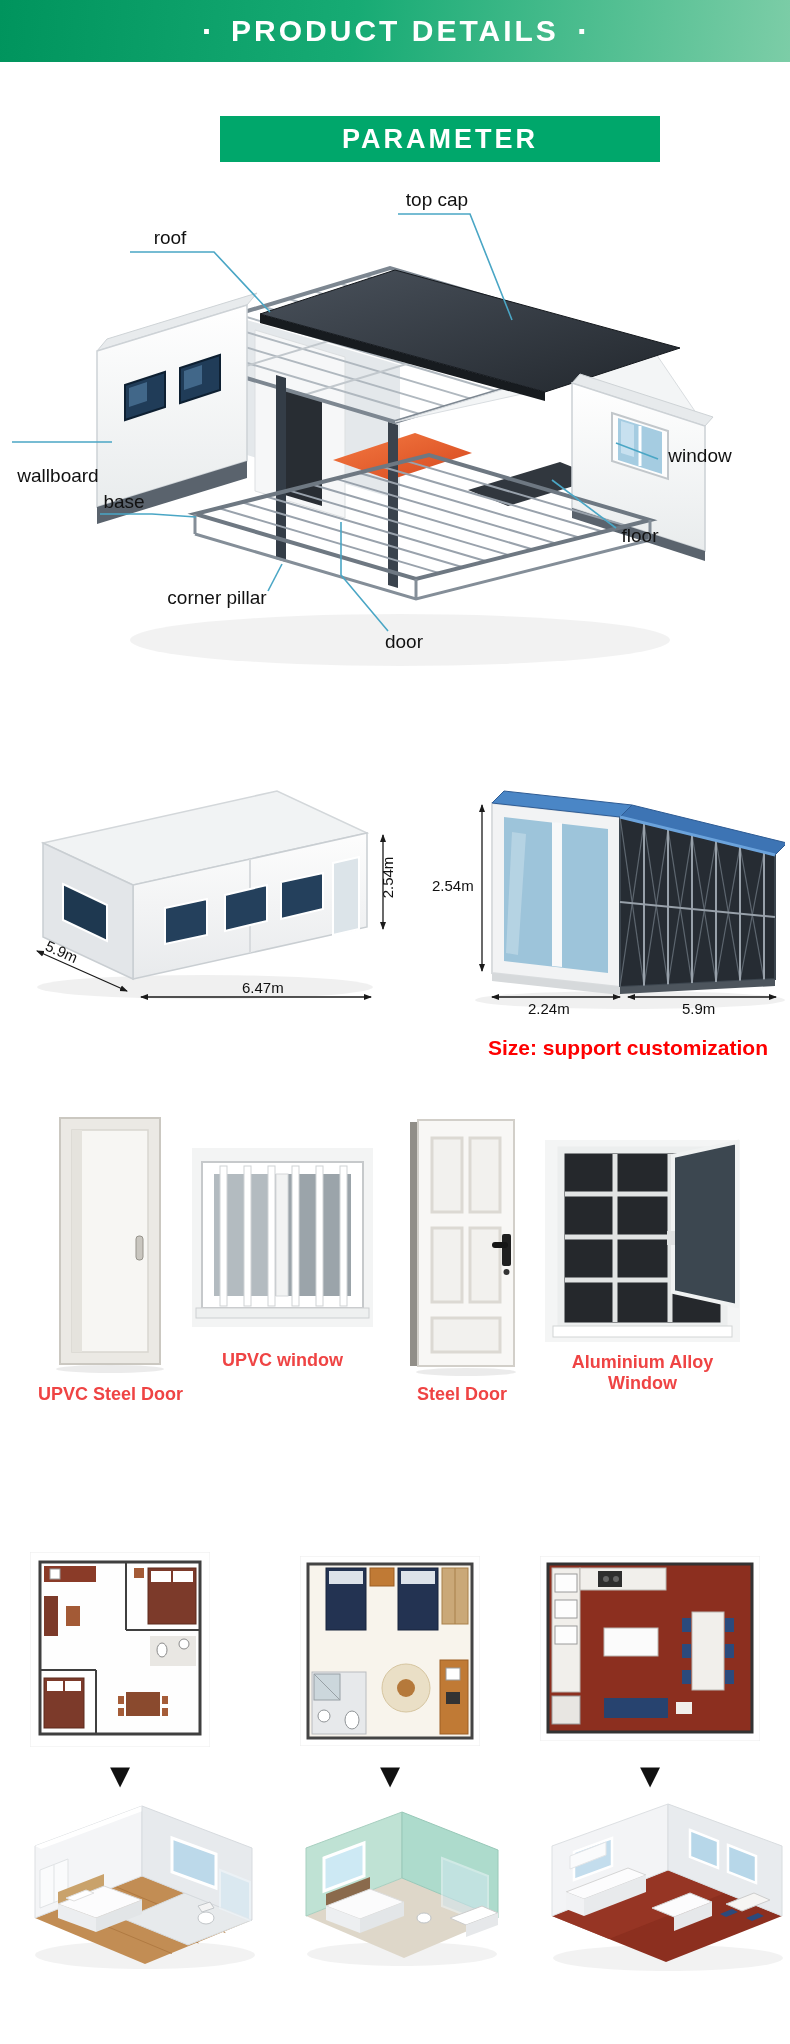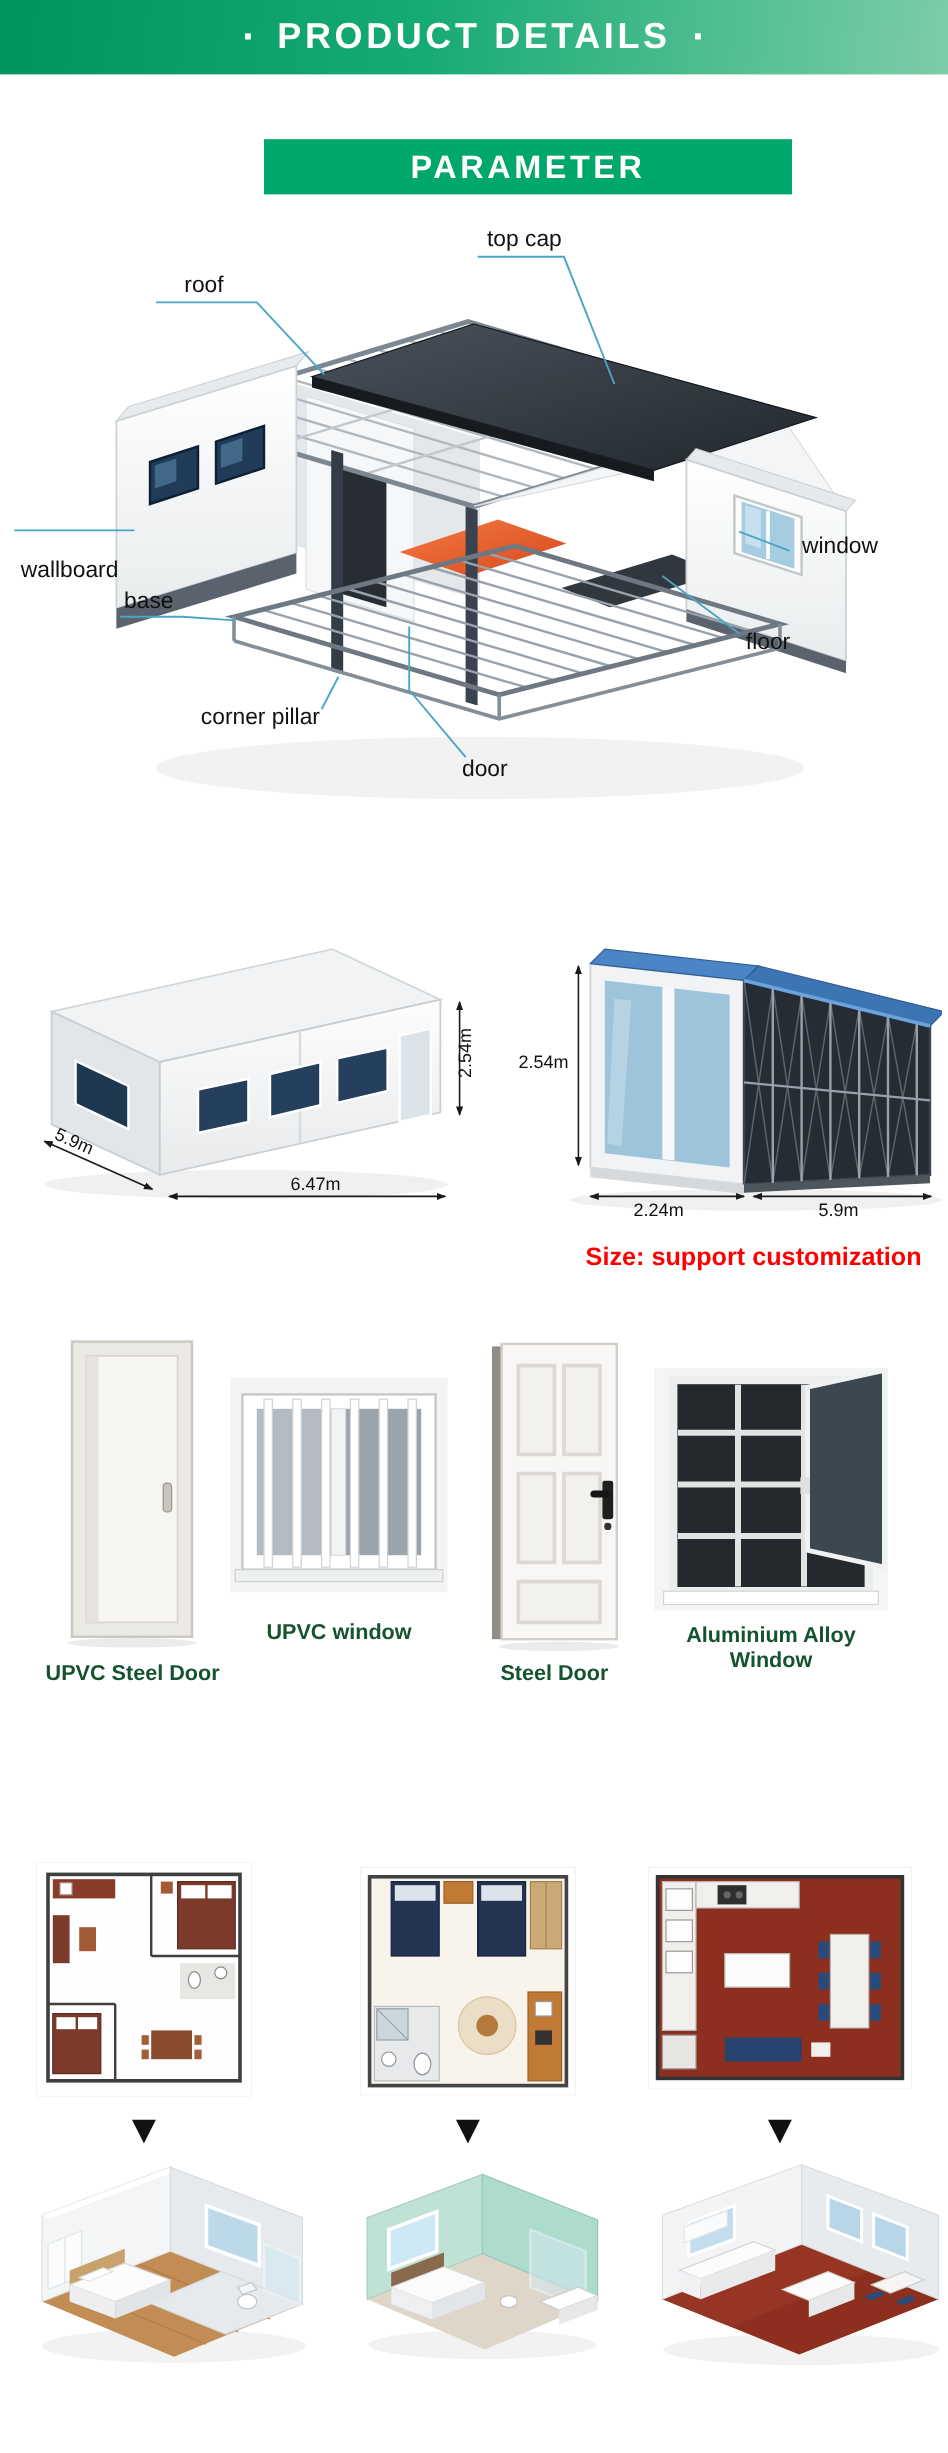--- a/index.html
+++ b/index.html
@@ -32,21 +32,21 @@
     font-size:19px; color:var(--label-black); white-space:nowrap;
   }
   .callout { stroke:var(--callout-blue); stroke-width:1.6; fill:none; }
   
   .photo { position:absolute; }
   .photo svg { position:absolute; top:0; left:0; }
   .dim { position:absolute; font-size:15px; color:#111; white-space:nowrap; }
   .size-note { position:absolute; top:1036px; left:488px; font-size:21px; font-weight:bold; color:var(--note-red); }
   
   .product-img { position:absolute; }
-  .product-caption { position:absolute; font-size:18px; font-weight:bold; color:#14532d; text-align:center; }
+  .product-caption { position:absolute; font-size:18px; font-weight:bold; color:#ef4444; text-align:center; }
   
   .plan, .render { position:absolute; }
   .down-arrow { position:absolute; transform:translateX(-50%); font-size:34px; line-height:1; color:var(--arrow-black); }
 </style>
 </head>
 <body>
 
 <div class="page">
 
   <header class="topbar">

